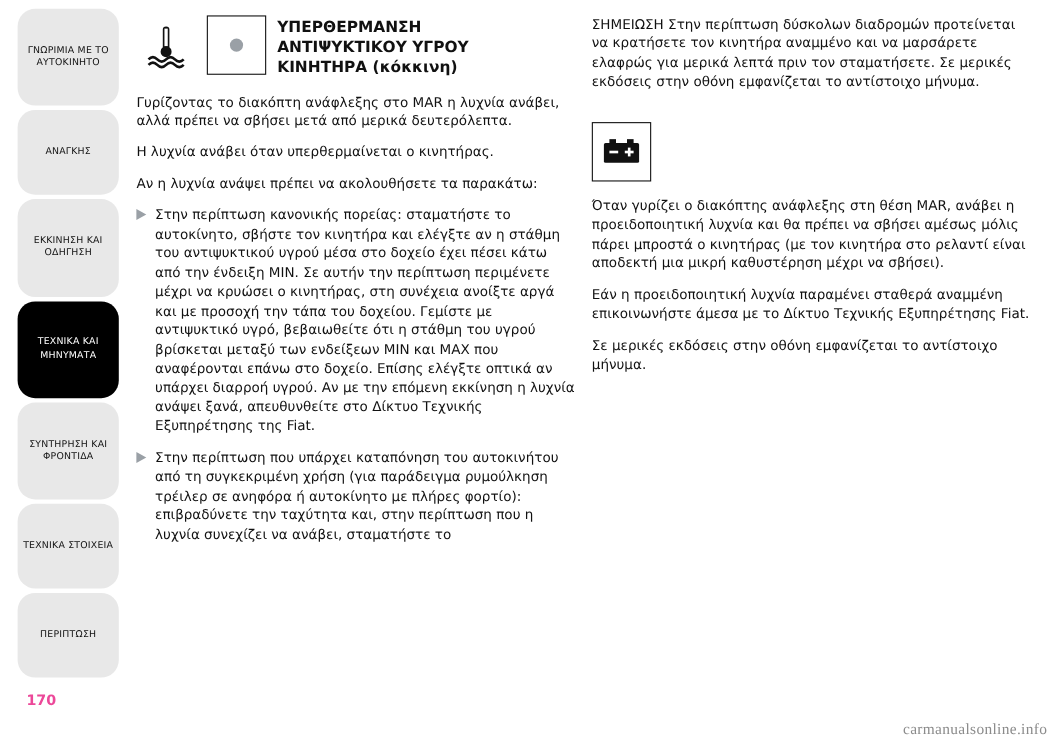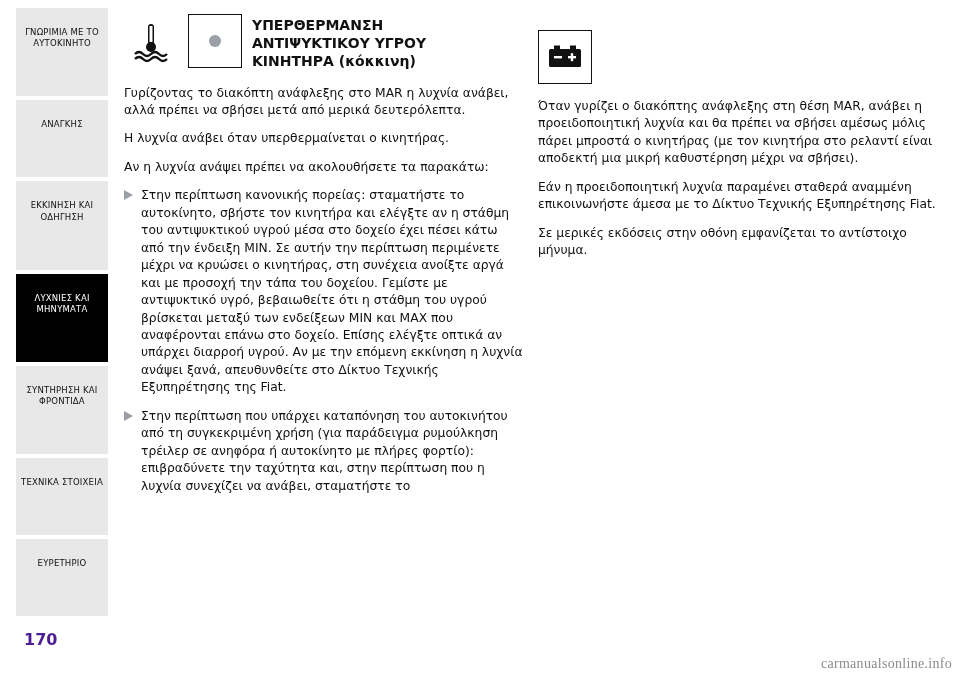--- a/index.html
+++ b/index.html
@@ -23,38 +23,40 @@
     width: 92px; height: 608px;
     display: flex;
     flex-direction: column;
     gap: 4px;
   }
   .tab {
     background: #e8e8e8;
     color: #111111;
     flex: 1 1 auto;
     display: flex;
+    align-items: center;
     justify-content: center;
     text-align: center;
-    padding: 19px 4px;
+    padding: 6px 4px;
     font-size: 8.5px;
     line-height: 1.35;
     letter-spacing: .2px;
+    border-radius: 16px;
   }
   .tab.active {
     background: #000000;
     color: #ffffff;
   }
   .tab span { display: block; }
   #page-number {
     position: absolute;
     left: 24px; top: 630px;
-    font-size: 16px;
+    font-size: 13px;
     font-weight: bold;
-    color: #4c1d95;
+    color: #ec4899;
   }
 
   
   #col-left {
     position: absolute;
     left: 124px; top: 14px;
     width: 400px;
     font-size: 12.3px;
     line-height: 1.42;
     color: #111111;
@@ -131,30 +133,30 @@
     <div class="tab">
       <span>ΓΝΩΡΙΜΙΑ ΜΕ ΤΟ ΑΥΤΟΚΙΝΗΤΟ</span>
     </div>
     <div class="tab">
       <span>ΑΝΑΓΚΗΣ</span>
     </div>
     <div class="tab">
       <span>ΕΚΚΙΝΗΣΗ ΚΑΙ ΟΔΗΓΗΣΗ</span>
     </div>
     <div class="tab active">
-      <span>ΛΥΧΝΙΕΣ ΚΑΙ ΜΗΝΥΜΑΤΑ</span>
+      <span>ΤΕΧΝΙΚΑ ΚΑΙ ΜΗΝΥΜΑΤΑ</span>
     </div>
     <div class="tab">
       <span>ΣΥΝΤΗΡΗΣΗ ΚΑΙ ΦΡΟΝΤΙΔΑ</span>
     </div>
     <div class="tab">
       <span>ΤΕΧΝΙΚΑ ΣΤΟΙΧΕΙΑ</span>
     </div>
     <div class="tab">
-      <span>ΕΥΡΕΤΗΡΙΟ</span>
+      <span>ΠΕΡΙΠΤΩΣΗ</span>
     </div>
   </div>
 
   <div id="page-number">170</div>
 
   <div id="col-left">
 
     <div class="warn-head">
       <div class="icon-box no-border">
         <svg width="44" height="44" viewBox="0 0 44 44" aria-hidden="true">
@@ -186,20 +188,21 @@
       <span class="arrow-mark"></span>
       <span>Στην περίπτωση κανονικής πορείας: σταματήστε το αυτοκίνητο, σβήστε τον κινητήρα και ελέγξτε αν η στάθμη του αντιψυκτικού υγρού μέσα στο δοχείο έχει πέσει κάτω από την ένδειξη MIN. Σε αυτήν την περίπτωση περιμένετε μέχρι να κρυώσει ο κινητήρας, στη συνέχεια ανοίξτε αργά και με προσοχή την τάπα του δοχείου. Γεμίστε με αντιψυκτικό υγρό, βεβαιωθείτε ότι η στάθμη του υγρού βρίσκεται μεταξύ των ενδείξεων MIN και MAX που αναφέρονται επάνω στο δοχείο. Επίσης ελέγξτε οπτικά αν υπάρχει διαρροή υγρού. Αν με την επόμενη εκκίνηση η λυχνία ανάψει ξανά, απευθυνθείτε στο Δίκτυο Τεχνικής Εξυπηρέτησης της Fiat.</span>
     </div>
     <div class="arrow-item">
       <span class="arrow-mark"></span>
       <span>Στην περίπτωση που υπάρχει καταπόνηση του αυτοκινήτου από τη συγκεκριμένη χρήση (για παράδειγμα ρυμούλκηση τρέιλερ σε ανηφόρα ή αυτοκίνητο με πλήρες φορτίο): επιβραδύνετε την ταχύτητα και, στην περίπτωση που η λυχνία συνεχίζει να ανάβει, σταματήστε το</span>
     </div>
   </div>
 
   <div id="col-right">
+    <p>ΣΗΜΕΙΩΣΗ Στην περίπτωση δύσκολων διαδρομών προτείνεται να κρατήσετε τον κινητήρα αναμμένο και να μαρσάρετε ελαφρώς για μερικά λεπτά πριν τον σταματήσετε. Σε μερικές εκδόσεις στην οθόνη εμφανίζεται το αντίστοιχο μήνυμα.</p>
 
     <div class="block-gap"></div>
 
     <div class="warn-head">
       <div class="icon-box">
         <svg width="40" height="32" viewBox="0 0 40 32" aria-hidden="true">
           <rect x="4" y="8" width="32" height="18" rx="1.5" fill="#111"></rect>
           <rect x="9" y="4.5" width="6" height="4" fill="#111"></rect>
           <rect x="25" y="4.5" width="6" height="4" fill="#111"></rect>
           <rect x="9" y="15" width="8" height="2.4" fill="#fff"></rect>

